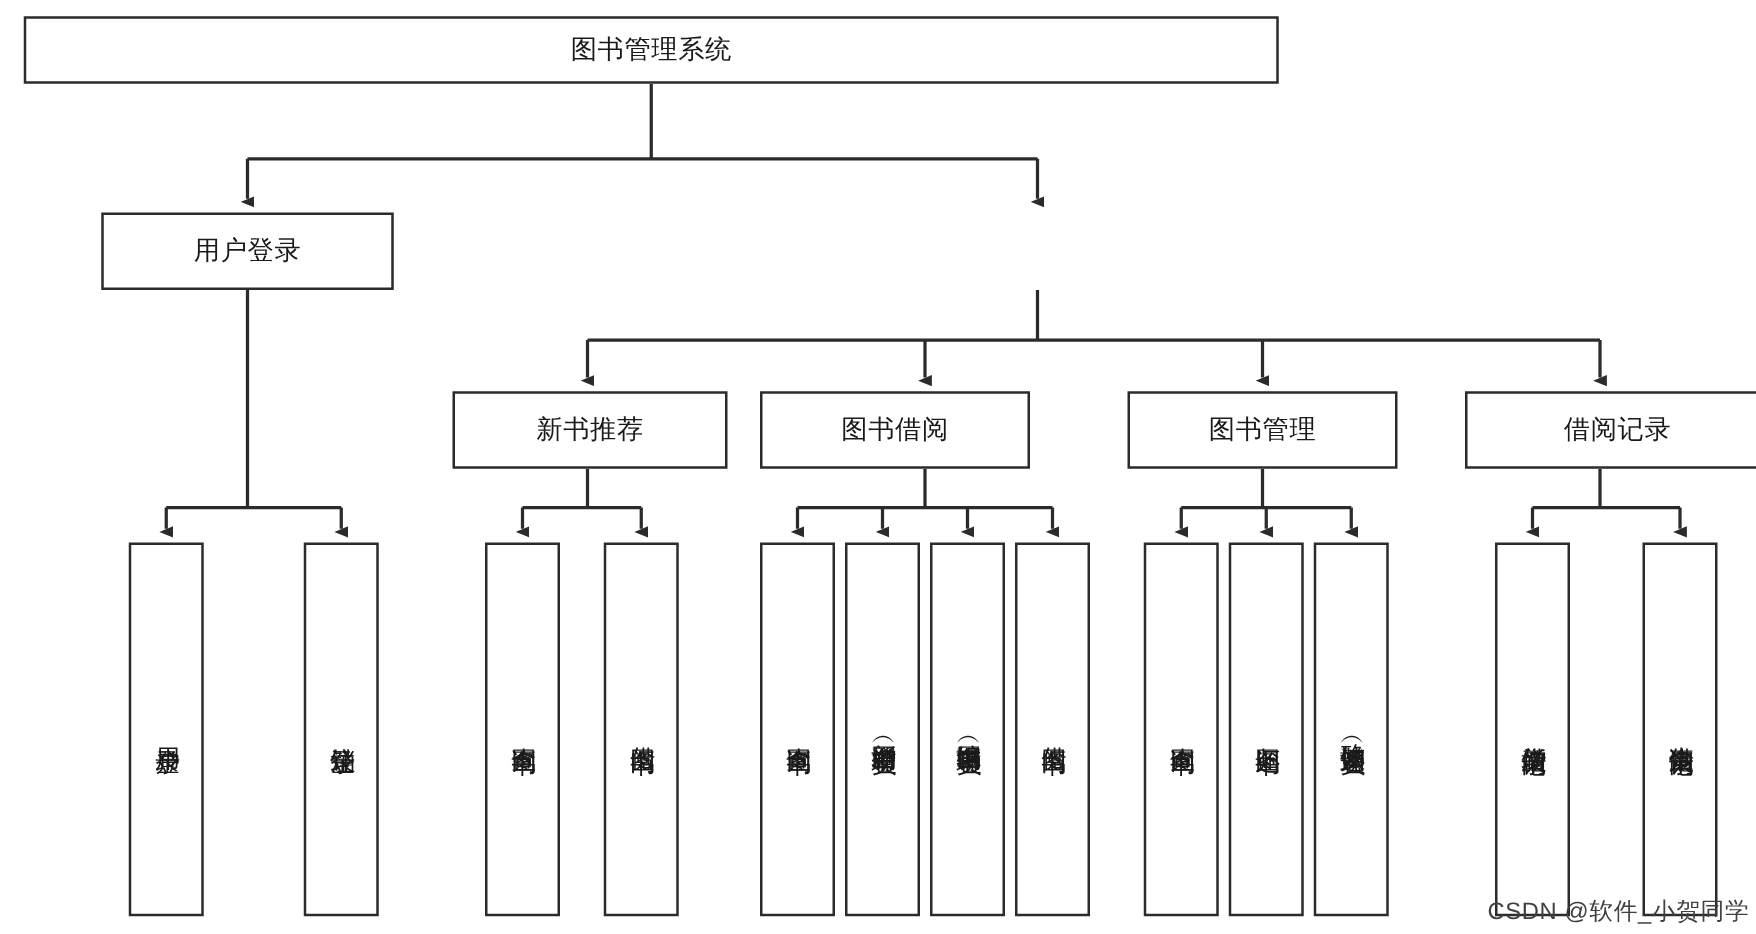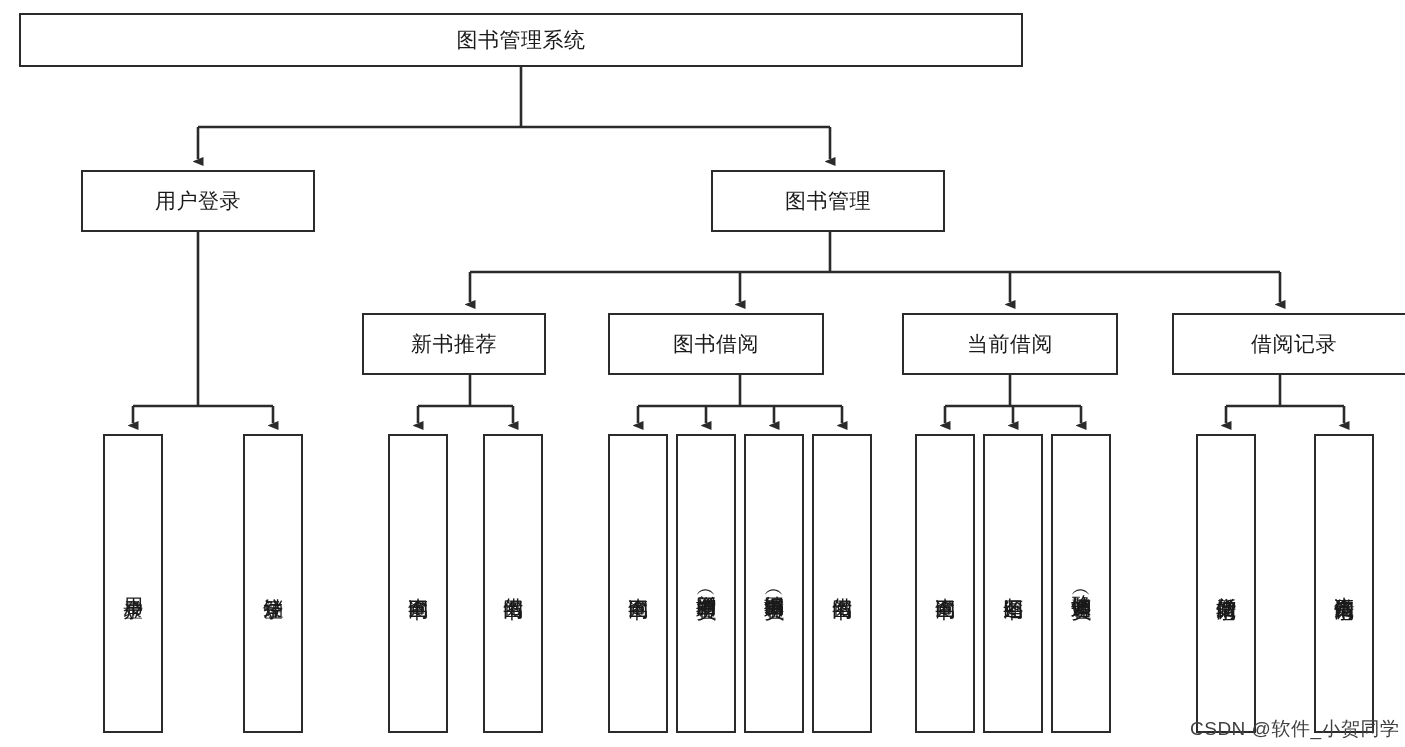--- a/index.html
+++ b/index.html
@@ -115,32 +115,29 @@
     </g>
   </svg>
 
   <div class="node" style="left:19px; top:13px; width:1004px; height:54px;">
     <span class="node-label">图书管理系统</span>
   </div>
 
   <div class="node" style="left:81px; top:170px; width:234px; height:62px;">
     <span class="node-label">用户登录</span>
   </div>
-  <div class="node" style="left:711px; top:170px; width:234px; height:62px;">
-    <span class="node-label">图书管理</span>
-  </div>
 
-  <div class="node" style="left:362px; top:313px; width:184px; height:62px;">
+  <div class="node" style="left:362px; top:313px; width:220px; height:62px;">
     <span class="node-label">新书推荐</span>
   </div>
   <div class="node" style="left:608px; top:313px; width:216px; height:62px;">
     <span class="node-label">图书借阅</span>
   </div>
   <div class="node" style="left:902px; top:313px; width:216px; height:62px;">
-    <span class="node-label">当前借阅</span>
+    <span class="node-label">图书管理</span>
   </div>
   <div class="node" style="left:1172px; top:313px; width:244px; height:62px;">
     <span class="node-label">借阅记录</span>
   </div>
 
   <div class="node leaf" style="left:103px; top:434px; width:60px; height:299px;">
     <span class="node-label">用户登录</span>
   </div>
   <div class="node leaf" style="left:243px; top:434px; width:60px; height:299px;">
     <span class="node-label">注销登录</span>

